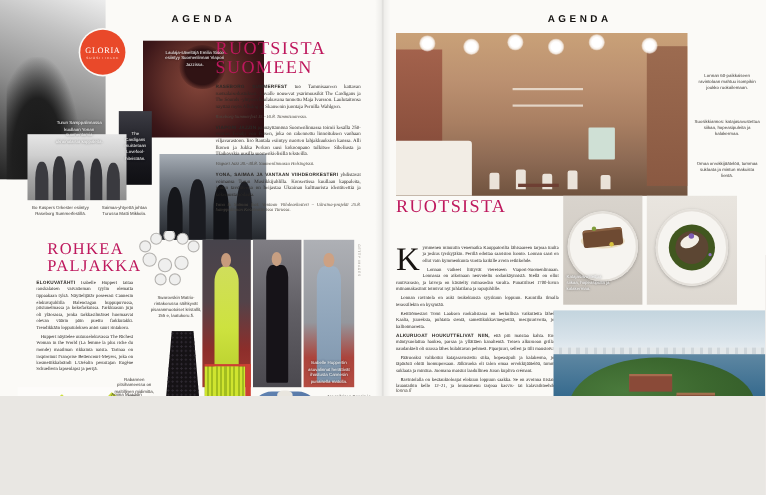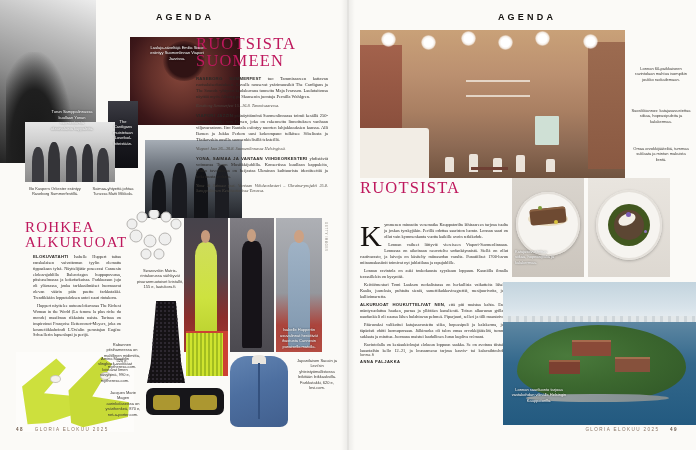--- a/index.html
+++ b/index.html
@@ -1,18 +1,18 @@
 <!DOCTYPE html>
 <html><head>
 <meta charset="utf-8">
 <style>
   * { margin:0; padding:0; box-sizing:border-box; }
   html,body { width:696px; height:450px; background:#e9e7e3; }
   .spread {
-    position:relative; width:696px; height:450px; overflow:hidden;
+    position:relative; width:696px; height:360px; overflow:hidden;
     background:#fbfaf7; font-family:"Liberation Sans", sans-serif; color:#262422;
   }
   .gutter { position:absolute; left:341px; top:0; width:14px; height:450px; z-index:5;
     background:linear-gradient(90deg, rgba(0,0,0,0) 0%, rgba(0,0,0,.05) 40%, rgba(0,0,0,.12) 50%, rgba(0,0,0,.05) 60%, rgba(0,0,0,0) 100%); }
   .abs { position:absolute; }
   .photo { position:absolute; overflow:hidden; }
   .kicker { font-size:9px; font-weight:bold; letter-spacing:3.2px; color:#141210; }
   .serif-head { font-family:"Liberation Serif","DejaVu Serif",serif; font-weight:400;
     color:#be185d; letter-spacing:1.2px; line-height:1.0; }
   .bodycol { font-family:"Liberation Serif","DejaVu Serif",serif; font-size:4.5px;
@@ -49,20 +49,24 @@
 
   <div class="abs kicker" style="left:150px; top:12px; width:70px; text-align:center;">AGENDA</div>
 
   <div class="photo" style="left:0; top:0; width:96px; height:163px;
        background:linear-gradient(200deg,#ededed 0%,#c2c2c2 22%,#8e8e8e 52%,#4a4a4a 80%,#232323 100%);">
     <div class="abs" style="left:6%; bottom:-4%; width:70%; height:72%;
          background:radial-gradient(ellipse at 42% 78%, #181818 0%, #1f1f1f 42%, rgba(30,30,30,0) 72%);"></div>
     <div class="cap-overlay" style="right:2px; bottom:32px; width:44px;">Turun Samppalinnassa kuullaan Yonan suomentamia ukrainalaisia kappaleita.</div>
   </div>
 
+  <div class="badge">
+    <span class="b1">GLORIA</span>
+    <span class="b2">SUOSITTELEE</span>
+  </div>
 
   <div class="photo" style="left:130px; top:37px; width:110px; height:88px;
        background:radial-gradient(circle at 46% 42%, #85463a 0%, #63302a 38%, #3c1719 70%, #260b0e 100%);">
     <div class="abs" style="left:30%; top:4%; width:38%; height:46%; border-radius:50%;
          background:radial-gradient(circle,#301314 0 55%, rgba(48,19,20,0) 75%);"></div>
     <div class="cap-overlay" style="left:18px; top:8px; width:58px;">Laulaja-säveltäjä Emilia Sisco esiintyy Suomenlinnan Viapori Jazzissa.</div>
   </div>
 
   <div class="photo" style="left:108px; top:101px; width:30px; height:67px;
        background:linear-gradient(180deg,#3c3c44 0%,#1b1b21 55%,#0f0f13 100%);">
@@ -96,23 +100,23 @@
 
   <div class="abs bodycol" style="left:196px; top:76px; width:132px; height:142px; overflow:hidden;">
     <p><span class="lead-bold">RASEBORG SUMMERFEST</span><span> tuo Tammisaareen kattavan ruotsalaisedustuksen. Lavalle nousevat ysärimuusikit The Cardigans ja The Sounds -yhtyeen keulakuvana tunnettu Maja Ivarsson. Laulutaitonsa näyttää myös Allsång på Skansenin juontaja Pernilla Wahlgren.</span></p>
     <div class="note">Raseborg Summerfest 15.–16.8. Tammisaaressa.</div>
     <p><span class="lead-bold">VIAPORI JAZZIN</span><span> päänäyttämönä Suomenlinnassa toimii kesällä 250-vuotias Tenalji von Fersen, joka on rakennettu linnoituksen vanhaan viljavarastoon. Iiro Rantala esiintyy nuorten lahjakkuuksien kanssa. Alli Ikonen ja Jukka Perkon uusi kokoonpano tulkitsee Sibeliusta ja Tšaikovskia uusilla suomenkielisillä teksteillä.</span></p>
     <div class="note">Viapori Jazz 26.–30.8. Suomenlinnassa Helsingissä.</div>
     <p><span class="lead-bold">YONA, SAIMAA JA VANTAAN VIIHDEORKESTERI</span><span> yhdistävät voimansa Turun Musiikkijuhlilla. Konsertissa kuullaan kappaleita, joiden tavoitteena on heijastaa Ukrainan kulttuurista identiteettiä ja kokemusta sodasta.</span></p>
     <div class="note">Yona &amp; Saimaa feat. Vantaan Viihdeorkesteri – Ukraina-projekti 25.8. Samppalinnan Kesäteatterissa Turussa.</div>
   </div>
 
-  <div class="abs serif-head" style="left:25px; top:220px; font-size:15px;">
+  <div class="abs serif-head" style="left:43px; top:220px; font-size:15px;">
     <div>ROHKEA</div>
-    <div>ALKURUOAT</div>
+    <div>PALJAKKA</div>
   </div>
 
   <div class="abs bodycol" style="left:33px; top:254px; width:88px; height:96px; overflow:hidden; font-size:4.3px;">
     <p><span class="lead-bold">ELOKUVATÄHTI</span><span> Isabelle Huppert taitaa ranskalaisen vaivattoman tyylin olematta tippaakaan tylsä. Näyttelijätär poseerasi Cannesin elokuvajuhlilla Balenciagan huppupuvussa, pitsiunelmassa ja kokofarkuissa. Farkkuasun juju oli yläosassa, jonka tarkkasilmäiset huomaavat olevan väärin päin puettu farkkutakki. Trendikkään lopputuloksen antoi suuri rintakoru.</span></p>
     <p style="text-indent:4px;">Huppert näyttelee uutuuselokuvassa The Richest Woman in the World (La femme la plus riche du monde) maailman rikkainta naista. Tarinaa on inspiroinut Françoise Bettencourt-Meyers, joka on kosmetiikkabrändi L'Oréalin perustajan Eugène Schuellerin lapsenlapsi ja perijä.</p>
   </div>
 
   <div class="abs" style="left:122px; top:210px; width:64px; height:56px;">
     <svg width="64" height="56" viewBox="0 0 64 56">
       <g fill="#efefee" stroke="#b5b3b0" stroke-width="1">

